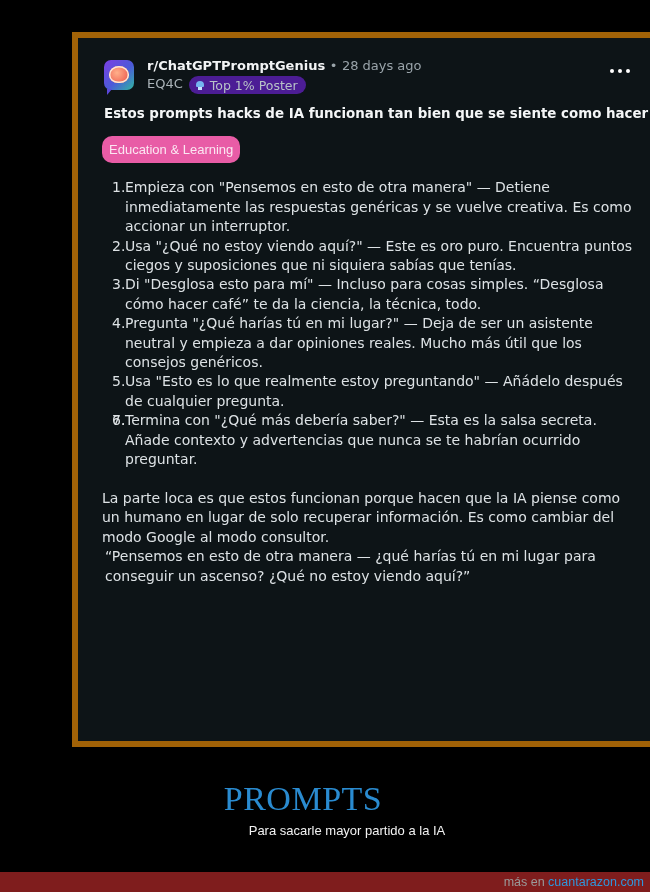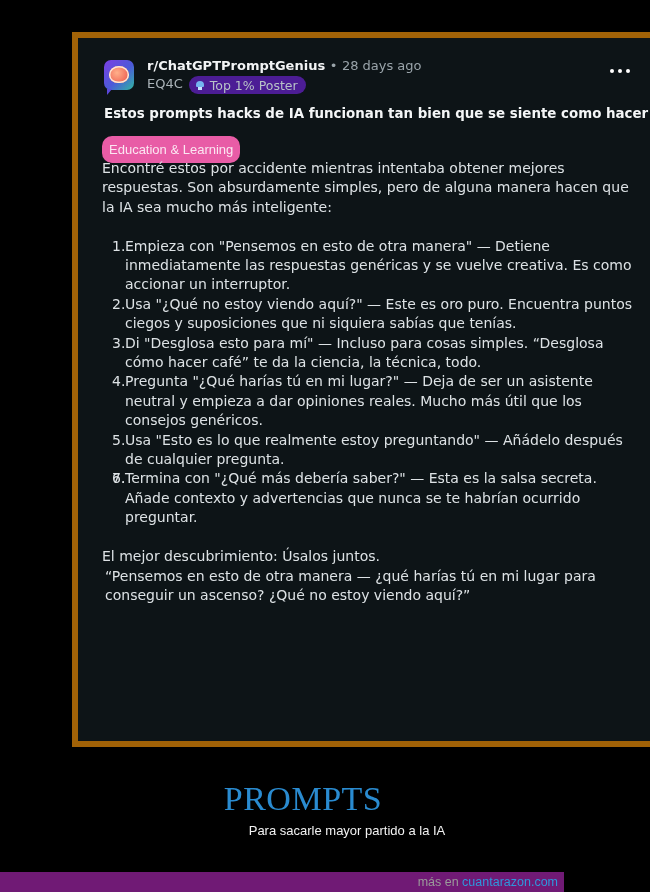--- a/index.html
+++ b/index.html
@@ -68,21 +68,21 @@
   ol.steps li .num { position:absolute; left:10px; top:0; }
   .quote { margin-top:38px; padding-left:3px; }
   .caption { position:absolute; left:0; width:606px; text-align:center; }
   .prompts {
     top:780px; font-family:"Liberation Serif", serif; font-size:34px; color:#2a8bd0; letter-spacing:0.5px;
   }
   .subtitle {
     top:823px; font-family:"Liberation Sans", sans-serif; font-size:13px; color:#f2f2f2;padding-left:44px;
   }
   .footer {
-    position:absolute; left:0; bottom:0; width:564px; height:20px; background:#701a75;
+    position:absolute; left:0; bottom:0; width:650px; height:20px; background:#7f1d1d;
     font-family:"Liberation Sans", sans-serif; font-size:12.5px; line-height:20px; text-align:right;
   }
   .footer .pre { color:#9a9a9a; }
   .footer .site { color:#2f97dc; margin-right:6px; }
 </style>
 </head>
 <body>
 
 <div class="card">
   <div class="header">
@@ -105,31 +105,30 @@
       <span></span>
       <span></span>
       <span></span>
     </div>
   </div>
 
   <div class="title">Estos prompts hacks de IA funcionan tan bien que se siente como hacer trampa</div>
   <div class="tag">Education &amp; Learning</div>
 
   <div class="body">
-    <p>Encontré estos por accidente mientras intentaba obtener mejores respuestas. Son absurdamente simples, pero de alguna manera hacen que la IA sea mucho más inteligente:</p>
     <ol class="steps">
       <li><span class="num">1.</span><span>Empieza con "Pensemos en esto de otra manera" — Detiene inmediatamente las respuestas genéricas y se vuelve creativa. Es como accionar un interruptor.</span></li>
       <li><span class="num">2.</span><span>Usa "¿Qué no estoy viendo aquí?" — Este es oro puro. Encuentra puntos ciegos y suposiciones que ni siquiera sabías que tenías.</span></li>
       <li><span class="num">3.</span><span>Di "Desglosa esto para mí" — Incluso para cosas simples. “Desglosa cómo hacer café” te da la ciencia, la técnica, todo.</span></li>
       <li><span class="num">4.</span><span>Pregunta "¿Qué harías tú en mi lugar?" — Deja de ser un asistente neutral y empieza a dar opiniones reales. Mucho más útil que los consejos genéricos.</span></li>
       <li><span class="num">5.</span><span>Usa "Esto es lo que realmente estoy preguntando" — Añádelo después de cualquier pregunta.</span></li>
       <li><span class="num">6.</span></li>
       <li><span class="num">7.</span><span>Termina con "¿Qué más debería saber?" — Esta es la salsa secreta. Añade contexto y advertencias que nunca se te habrían ocurrido preguntar.</span></li>
     </ol>
-    <p class="gap">El mejor descubrimiento: Úsalos juntos.</p>
+    <p class="gap">La parte loca es que estos funcionan porque hacen que la IA piense como un humano en lugar de solo recuperar información. Es como cambiar del modo Google al modo consultor.</p>
     <p class="quote">“Pensemos en esto de otra manera — ¿qué harías tú en mi lugar para conseguir un ascenso? ¿Qué no estoy viendo aquí?”</p>
   </div>
 </div>
 
 <div class="caption prompts">PROMPTS</div>
 <div class="caption subtitle">Para sacarle mayor partido a la IA</div>
 
 <div class="footer">
   <span class="pre">más en </span><span class="site">cuantarazon.com</span>
 </div>

